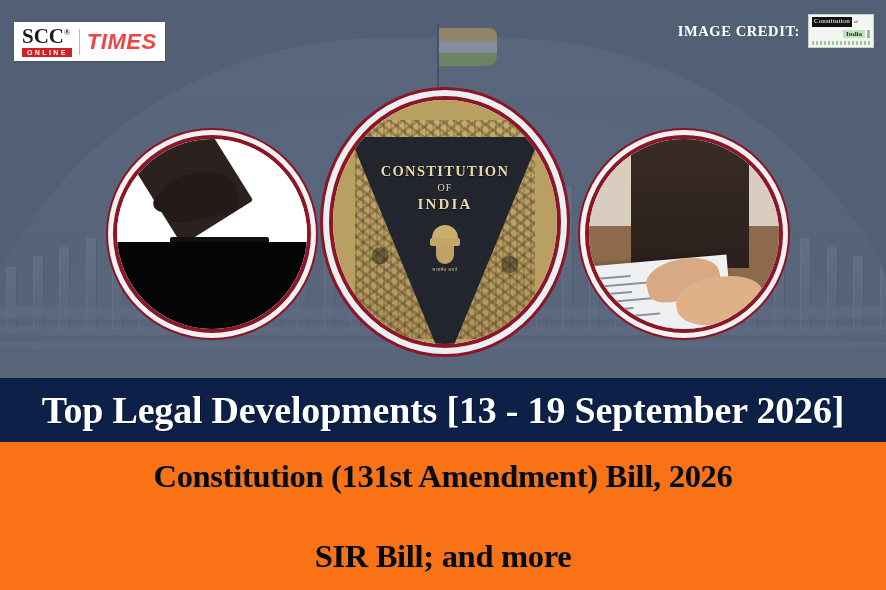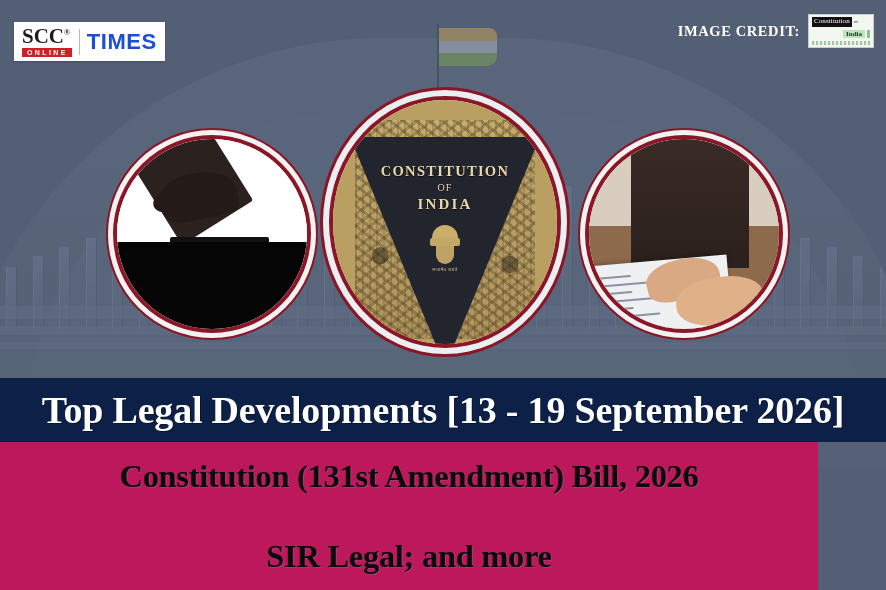--- a/index.html
+++ b/index.html
@@ -224,21 +224,21 @@
   }
   .logo-scc-top sup { font-size:8px; vertical-align:super; }
   .logo-scc-bot {
     background:#cf2027; color:#ffffff; font-family:"Liberation Sans", sans-serif;
     font-size:7px; letter-spacing:2.4px; padding:1px 4px 1px 5px; margin-top:1px;
     font-weight:bold;
   }
   .logo-div { width:1px; height:26px; background:#b9b9b9; }
   .logo-times {
     font-family:"Liberation Sans", sans-serif; font-weight:bold;
-    font-size:22px; color:#1d4ed8; letter-spacing:.5px;
+    font-size:22px; color:#ef4444; letter-spacing:.5px;font-style:italic;
   }
 
   
   .credit {
     position:absolute; right:12px; top:14px;
     display:flex; align-items:center; gap:8px;
   }
   .credit-label {
     font-family:"Liberation Serif", serif; font-weight:bold;
     font-size:14.5px; color:#ffffff; letter-spacing:.6px;
@@ -271,22 +271,22 @@
   }
   .title-text {
     font-family:"Liberation Serif", serif;
     font-weight:bold; font-size:38px; color:#ffffff;
     letter-spacing:-0.2px; white-space:nowrap;
     text-shadow:1px 1px 0 rgba(0,0,0,.35);
   }
 
   
   .sub-band {
-    position:absolute; left:0; top:442px; width:818px; height:148px;
-    background:#be185d;
+    position:absolute; left:0; top:442px; width:886px; height:148px;
+    background:#f97316;
     display:flex; align-items:center; justify-content:center;
     padding:0 10px;
   }
   .sub-text {
     font-family:"Liberation Serif", serif;
     font-weight:bold; font-size:32.5px; color:#0a0a0a;
     text-align:center; line-height:1.24; letter-spacing:-0.3px;
     text-shadow:1px 1px 0 rgba(120,130,150,.35);
   }
 </style>
@@ -426,17 +426,17 @@
   </div>
 
   <div class="title-band">
     <div class="title-text">Top Legal Developments [13 - 19 September 2026]</div>
   </div>
 
   <div class="sub-band">
     <div class="sub-text">
       <span>Constitution (131st Amendment) Bill, 2026</span><br>
       <br>
-      <span>SIR Legal; and more</span>
+      <span>SIR Bill; and more</span>
     </div>
   </div>
 
 </div>
 
 </body></html>

